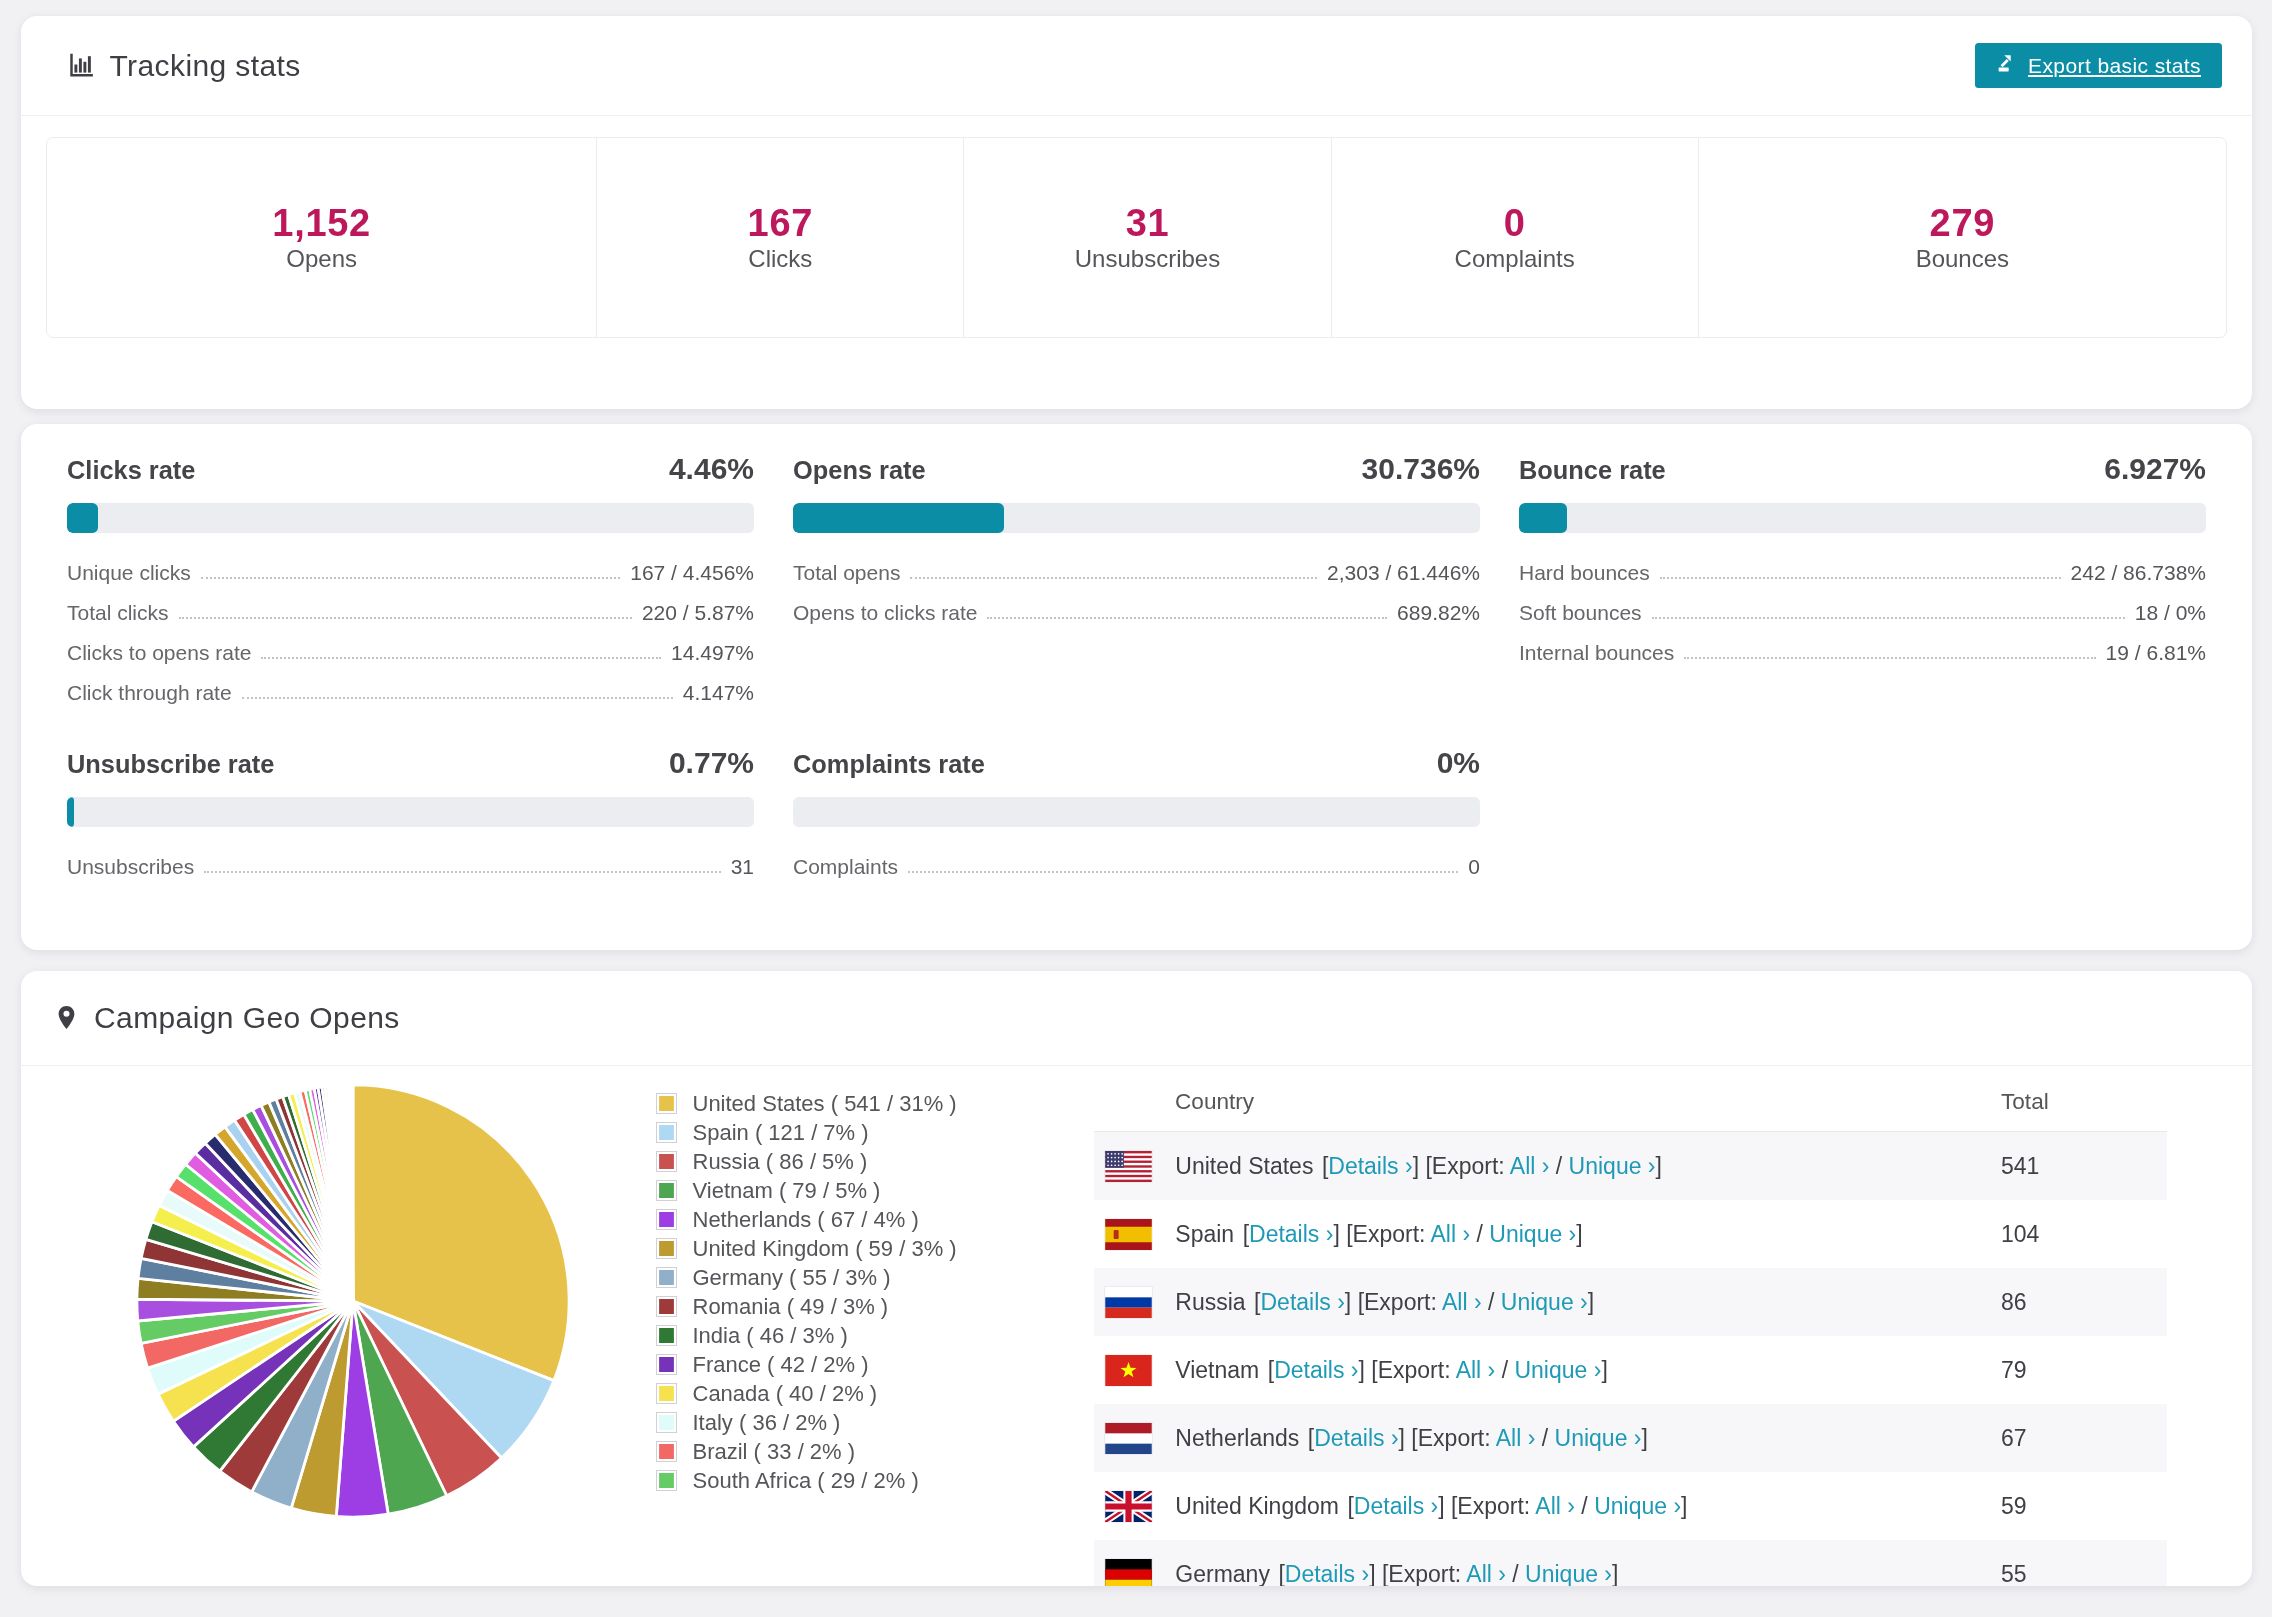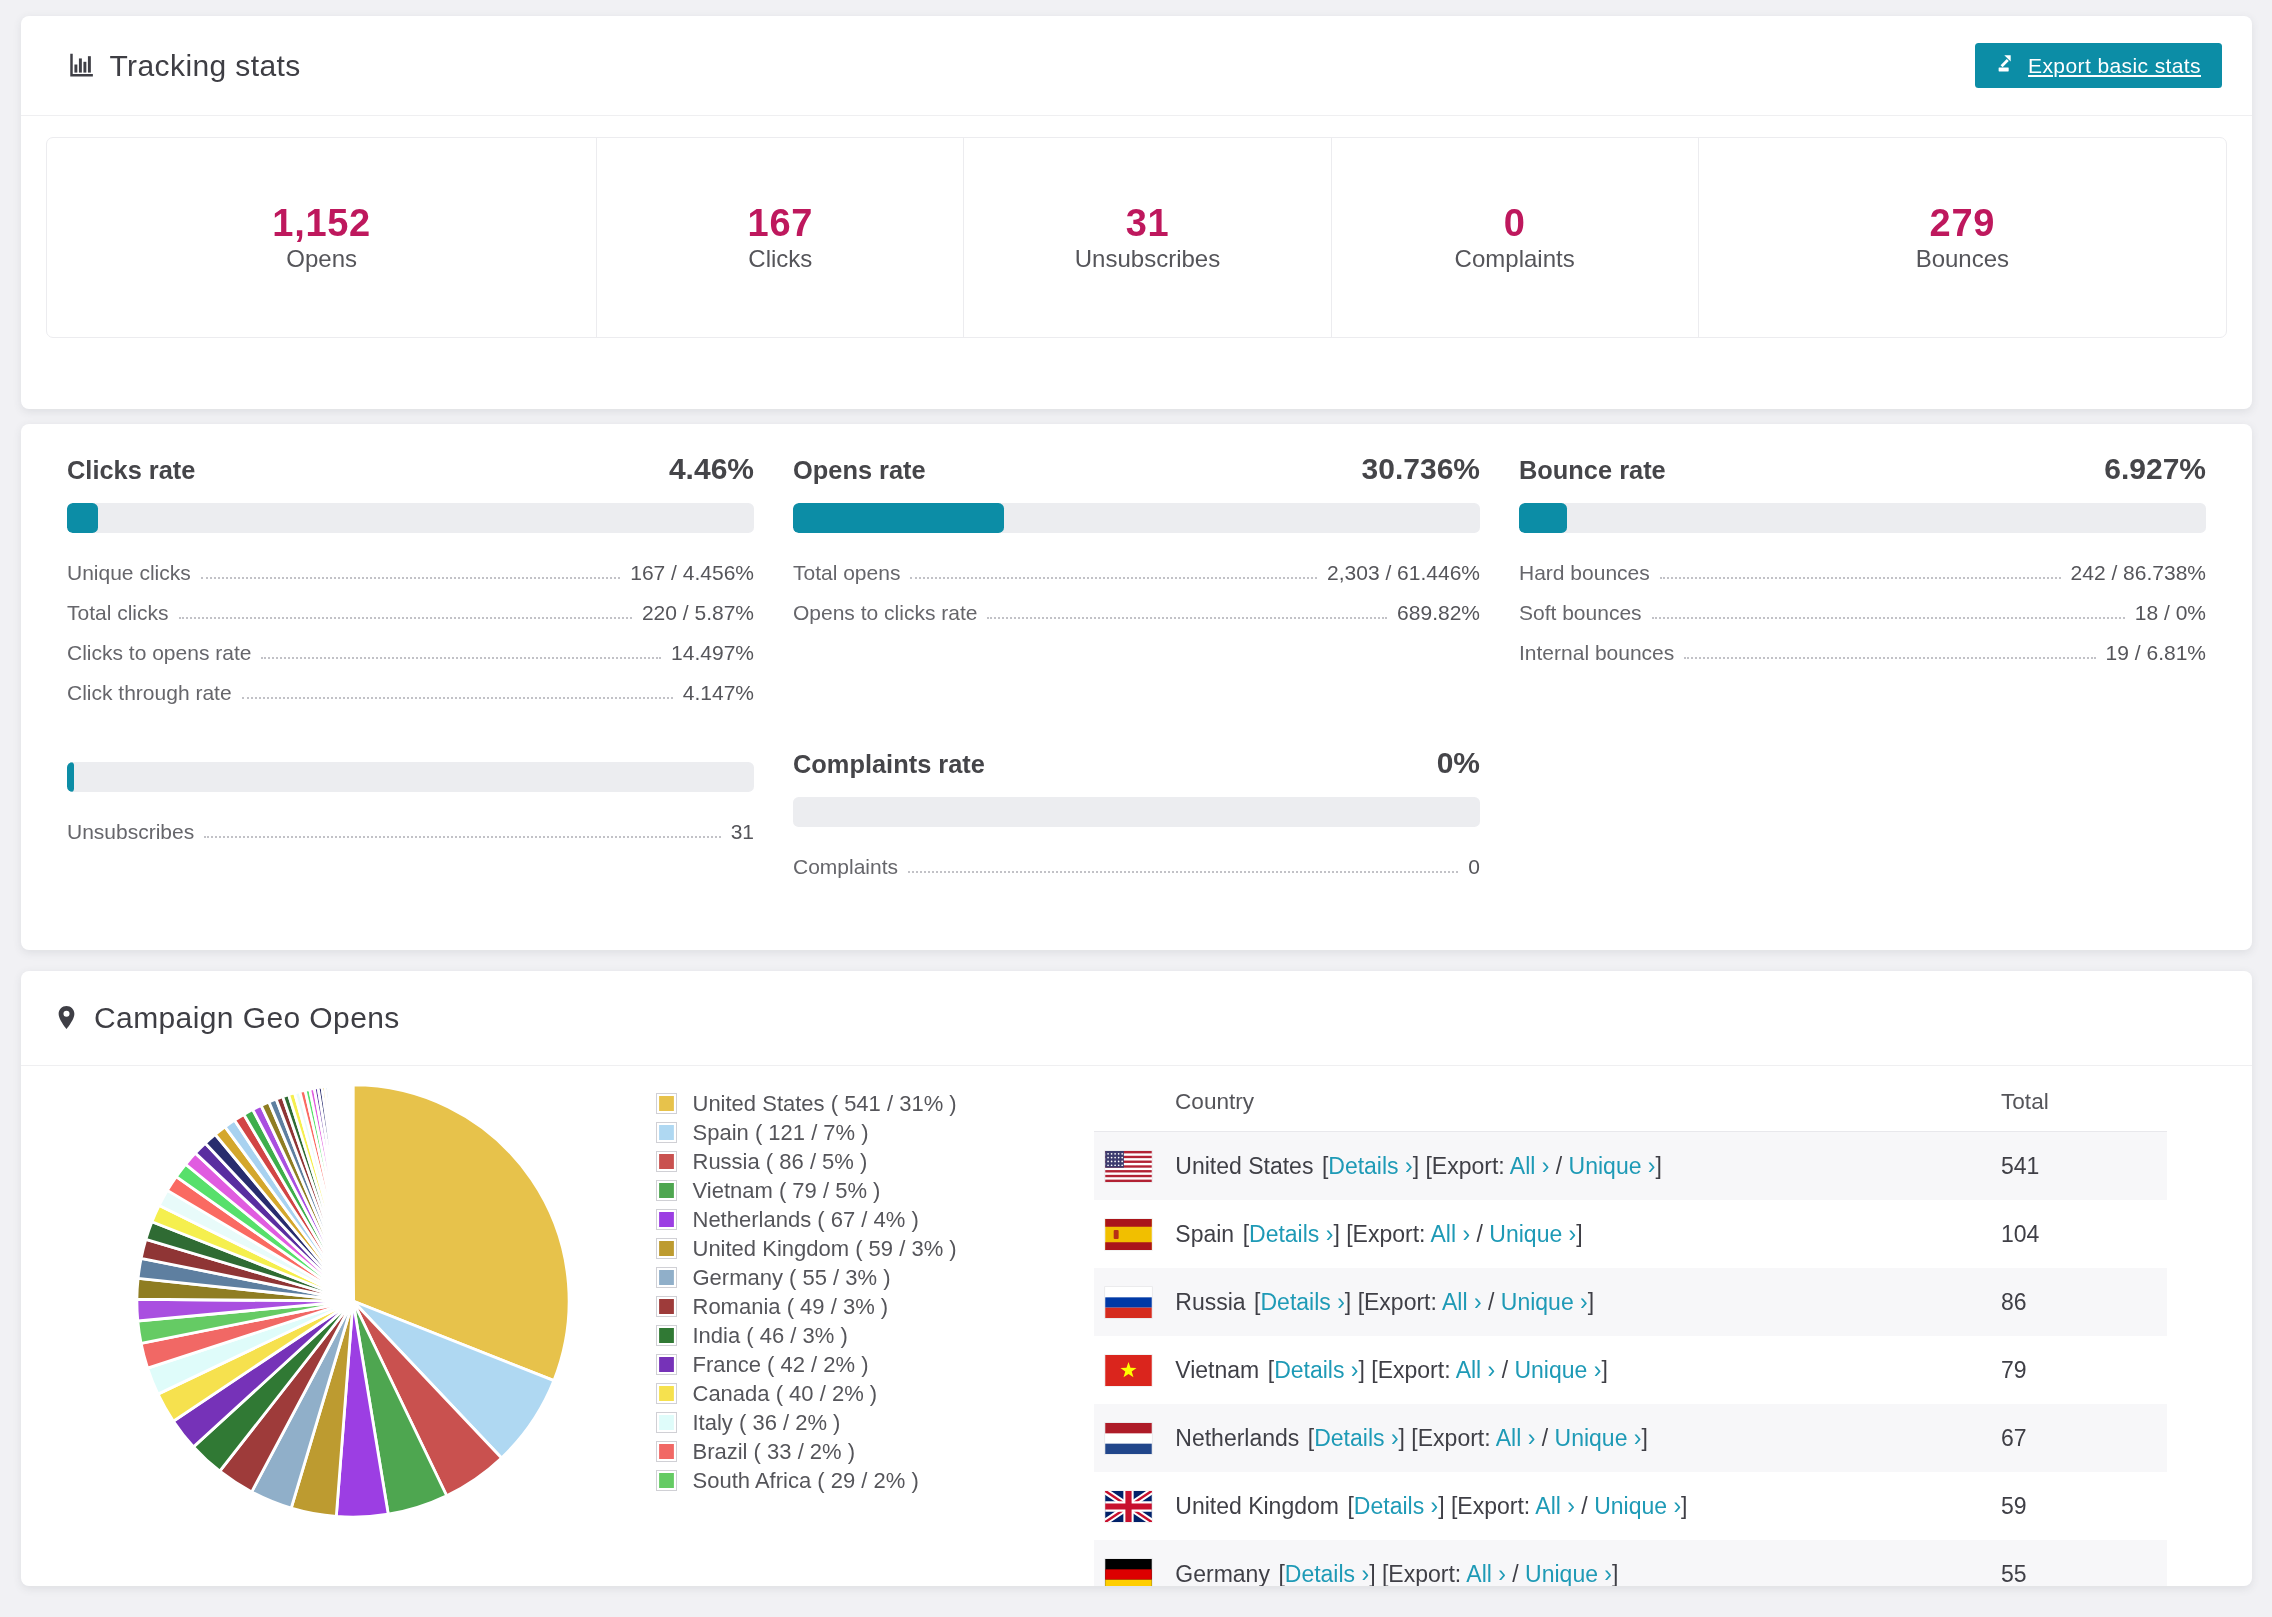--- a/index.html
+++ b/index.html
@@ -3,21 +3,21 @@
 <meta charset="utf-8">
 <style>
   html,body{margin:0;padding:0}
   body{
     width:2273px;height:1618px;position:relative;overflow:hidden;
     background:#f1f1f4;
     font-family:"Liberation Sans","DejaVu Sans",sans-serif;
     color:#3f3f46;
   }
   .card{
-    background:#fff;margin:0 21px;border-radius:8px;
+    background:#fff;margin:0 21px;border-radius:16px;
     box-shadow:0 2.1px 8.5px rgba(60,64,80,.10);
     position:relative;
   }
   
   #card-tracking{margin-top:16px;height:393px}
   .card-header{
     height:100px;display:flex;align-items:center;justify-content:space-between;
     padding:0 30px 0 46px;border-bottom:1.4px solid #efeff1;box-sizing:border-box;
   }
   .title-wrap{display:flex;align-items:center;gap:15.5px}
@@ -210,20 +210,24 @@
             <span class="val">18 / 0%</span>
           </div>
           <div class="rate-row">
             <span class="lbl">Internal bounces</span>
             <span class="leader"></span>
             <span class="val">19 / 6.81%</span>
           </div>
         </div>
       </section>
       <section class="rate-block">
+        <div class="rate-head">
+          <span class="rate-title">Unsubscribe rate</span>
+          <span class="rate-value">0.77%</span>
+        </div>
         <div class="bar">
           <div class="bar-fill" style="width: 0.77%; min-width: 7px;"></div>
         </div>
         <div class="rate-rows">
           <div class="rate-row">
             <span class="lbl">Unsubscribes</span>
             <span class="leader"></span>
             <span class="val">31</span>
           </div>
         </div>

